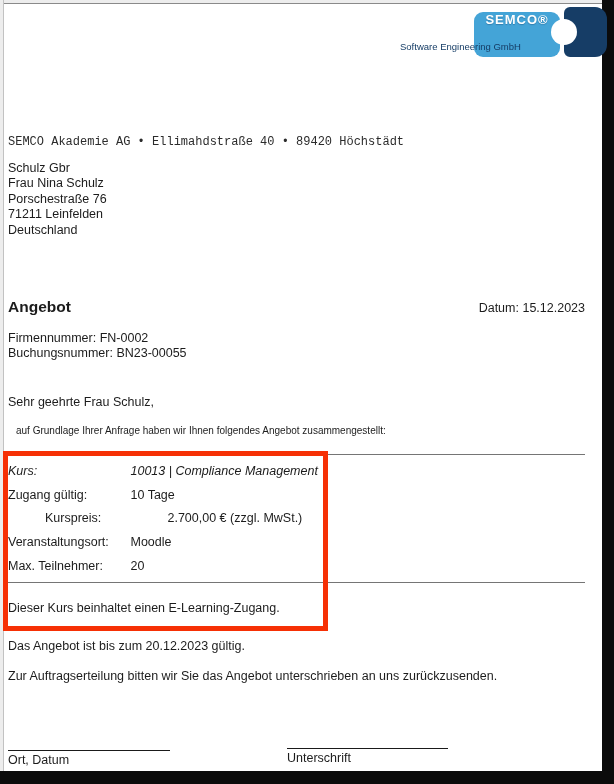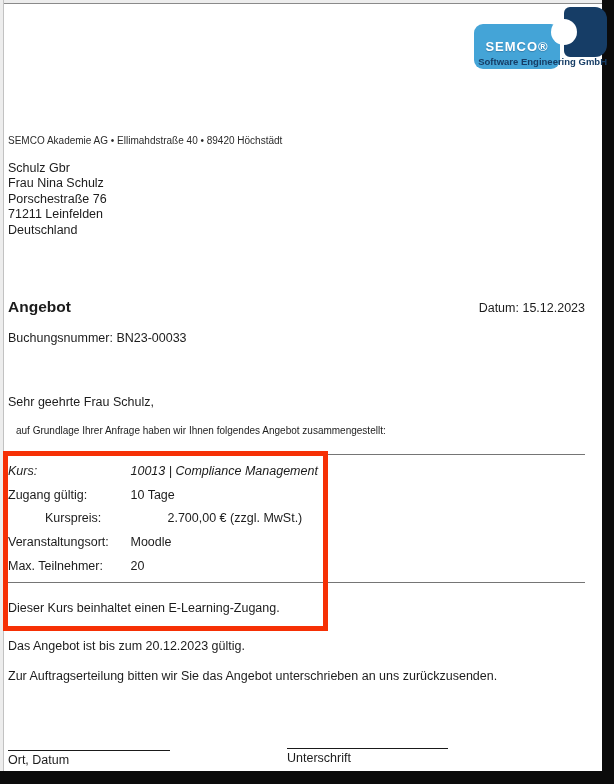--- a/index.html
+++ b/index.html
@@ -9,32 +9,32 @@
     font-family:"Liberation Sans",sans-serif;
     color:#1c1c1c;
   }
   
   .edge-right{position:absolute;right:0;top:0;width:12px;height:784px;background:#0b0b0b;z-index:2;}
   .edge-bottom{position:absolute;left:0;top:771px;width:614px;height:13px;background:#0b0b0b;z-index:2;}
   .edge-top{position:absolute;left:0;top:0;width:614px;height:3px;background:#ededed;border-bottom:1px solid #8a8a8a;z-index:1;}
   .edge-left{position:absolute;left:0;top:0;width:3px;height:771px;background:#ededed;border-right:1px solid #c2c2c2;z-index:1;}
 
   
-  .logo-box{position:absolute;left:474px;top:24px;width:86px;height:45px;background:#44a4d7;
-    border-radius:9px;display:flex;align-items:center;justify-content:center;z-index:3;}
+  .logo-box{position:absolute;left:474px;top:12px;width:86px;height:45px;background:#44a4d7;
+    border-radius:9px;display:flex;align-items:flex-start;justify-content:center;z-index:3;}
   .logo-brand{color:#ffffff;font-weight:bold;font-size:13px;letter-spacing:1px;
     text-shadow:0 1px 1px rgba(20,60,100,0.35);}
   .logo-tab{position:absolute;left:564px;top:7px;width:43px;height:50px;background:#163d66;
     border-radius:6px 12px 12px 6px;z-index:3;}
   .logo-tab .notch{position:absolute;left:-13px;top:12px;width:26px;height:26px;background:#ffffff;border-radius:50%;}
-  .logo-caption{position:absolute;left:400px;top:56px;width:207px;text-align:right;
-    font-size:9.5px;font-weight:bold;color:#163d66;z-index:3;}
+  .logo-caption{position:absolute;left:400px;top:41px;width:207px;
+    font-size:9.5px;font-weight:normal;color:#163d66;z-index:3;}
 
   
-  .sender-line{position:absolute;left:8px;top:135px;font-size:10px;color:#2b2b2b;}
+  .sender-line{position:absolute;left:8px;top:135px;font-size:12px;color:#2b2b2b;font-family:Liberation Mono, monospace;}
   .address{position:absolute;left:8px;top:161px;font-size:12.5px;line-height:15.4px;}
   .title{position:absolute;left:8px;top:298px;font-size:15.5px;font-weight:bold;}
   .date{position:absolute;right:29px;top:301px;font-size:12.5px;}
   .refs{position:absolute;left:8px;top:331px;font-size:12.5px;line-height:15.4px;}
   .greeting{position:absolute;left:8px;top:395px;font-size:12.5px;}
   .intro{position:absolute;left:16px;top:425px;font-size:10px;}
 
   .rule{position:absolute;left:8px;width:577px;height:0;border-top:1.6px solid #757575;}
   .rule-top{top:454px;}
   .rule-bottom{top:582px;}
@@ -78,21 +78,22 @@
   <div>Schulz Gbr</div>
   <div>Frau Nina Schulz</div>
   <div>Porschestraße 76</div>
   <div>71211 Leinfelden</div>
   <div>Deutschland</div>
 </div>
 
 <div class="title">Angebot</div>
 <div class="date">Datum: 15.12.2023</div>
 <div class="refs">
-  <div>Buchungsnummer: BN23-00033</div>
+  <div>Firmennummer: FN-0002</div>
+  <div>Buchungsnummer: BN23-00055</div>
 </div>
 
 <div class="greeting">Sehr geehrte Frau Schulz,</div>
 <div class="intro">auf Grundlage Ihrer Anfrage haben wir Ihnen folgendes Angebot zusammengestellt:</div>
 
 <div class="rule rule-top"></div>
 <div class="course-row r0">
   <span class="lbl">Kurs:</span>
   <span class="val">10013 | Compliance Management</span>
 </div>

